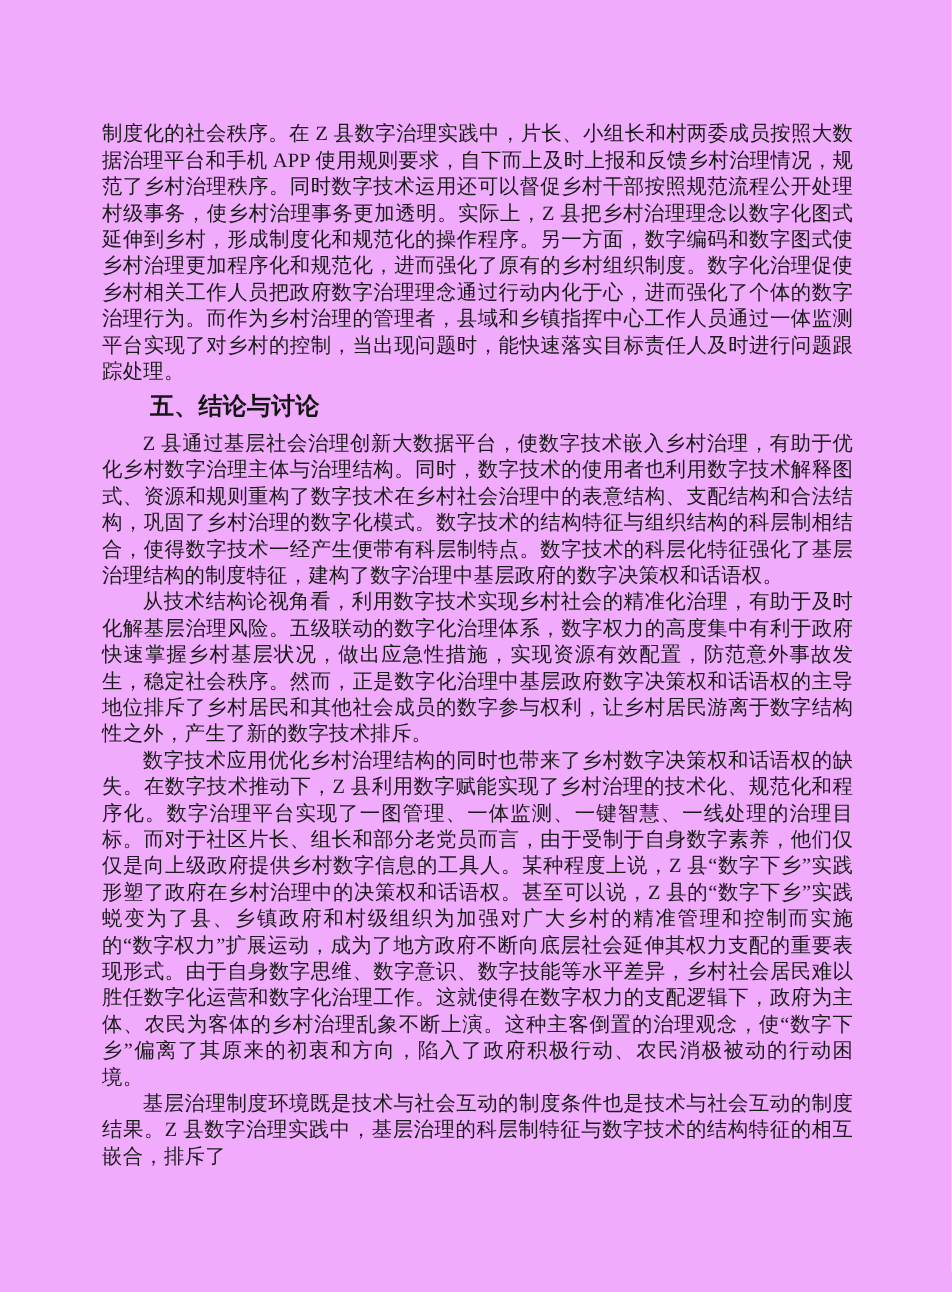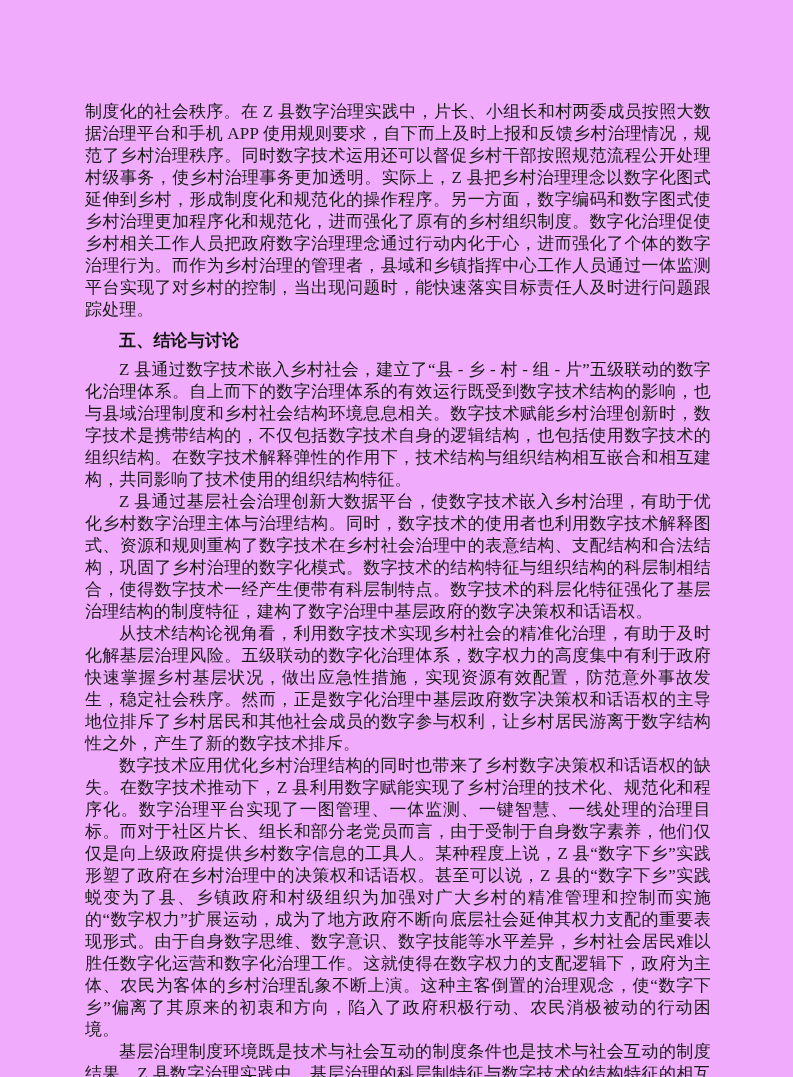--- a/index.html
+++ b/index.html
@@ -30,40 +30,39 @@
   }
   p.para {
     margin: 0;
     padding: 0;
     text-indent: 2em;
   }
   p.para.no-indent {
     text-indent: 0;
   }
   .section-heading {
-    font-family: Liberation Sans, sans-serif;
-    font-size: 17px;
+    font-family: Liberation Mono, monospace;
+    font-size: 20px;
     font-weight: bold;
     line-height: 22px;
     margin: 9px 0 7px 0;
     text-indent: 2em;
     color: #141414;
   }
 </style>
 </head>
 <body>
 
 <div class="page">
   <div class="text-block">
 
     <p class="para no-indent">制度化的社会秩序。在 Z 县数字治理实践中，片长、小组长和村两委成员按照大数据治理平台和手机 APP 使用规则要求，自下而上及时上报和反馈乡村治理情况，规范了乡村治理秩序。同时数字技术运用还可以督促乡村干部按照规范流程公开处理村级事务，使乡村治理事务更加透明。实际上，Z 县把乡村治理理念以数字化图式延伸到乡村，形成制度化和规范化的操作程序。另一方面，数字编码和数字图式使乡村治理更加程序化和规范化，进而强化了原有的乡村组织制度。数字化治理促使乡村相关工作人员把政府数字治理理念通过行动内化于心，进而强化了个体的数字治理行为。而作为乡村治理的管理者，县域和乡镇指挥中心工作人员通过一体监测平台实现了对乡村的控制，当出现问题时，能快速落实目标责任人及时进行问题跟踪处理。</p>
 
     <h2 class="section-heading">五、结论与讨论</h2>
 
-    <p class="para">Z 县通过数字技术嵌入乡村社会，建立了“县 - 乡 - 村 - 组 - 片”五级联动的数字化治理体系。自上而下的数字治理体系的有效运行既受到数字技术结构的影响，也与县域治理制度和乡村社会结构环境息息相关。数字技术赋能乡村治理创新时，数字技术是携带结构的，不仅包括数字技术自身的逻辑结构，也包括使用数字技术的组织结构。在数字技术解释弹性的作用下，技术结构与组织结构相互嵌合和相互建构，共同影响了技术使用的组织结构特征。</p>
 
     <p class="para">Z 县通过基层社会治理创新大数据平台，使数字技术嵌入乡村治理，有助于优化乡村数字治理主体与治理结构。同时，数字技术的使用者也利用数字技术解释图式、资源和规则重构了数字技术在乡村社会治理中的表意结构、支配结构和合法结构，巩固了乡村治理的数字化模式。数字技术的结构特征与组织结构的科层制相结合，使得数字技术一经产生便带有科层制特点。数字技术的科层化特征强化了基层治理结构的制度特征，建构了数字治理中基层政府的数字决策权和话语权。</p>
 
     <p class="para">从技术结构论视角看，利用数字技术实现乡村社会的精准化治理，有助于及时化解基层治理风险。五级联动的数字化治理体系，数字权力的高度集中有利于政府快速掌握乡村基层状况，做出应急性措施，实现资源有效配置，防范意外事故发生，稳定社会秩序。然而，正是数字化治理中基层政府数字决策权和话语权的主导地位排斥了乡村居民和其他社会成员的数字参与权利，让乡村居民游离于数字结构性之外，产生了新的数字技术排斥。</p>
 
     <p class="para">数字技术应用优化乡村治理结构的同时也带来了乡村数字决策权和话语权的缺失。在数字技术推动下，Z 县利用数字赋能实现了乡村治理的技术化、规范化和程序化。数字治理平台实现了一图管理、一体监测、一键智慧、一线处理的治理目标。而对于社区片长、组长和部分老党员而言，由于受制于自身数字素养，他们仅仅是向上级政府提供乡村数字信息的工具人。某种程度上说，Z 县“数字下乡”实践形塑了政府在乡村治理中的决策权和话语权。甚至可以说，Z 县的“数字下乡”实践蜕变为了县、乡镇政府和村级组织为加强对广大乡村的精准管理和控制而实施的“数字权力”扩展运动，成为了地方政府不断向底层社会延伸其权力支配的重要表现形式。由于自身数字思维、数字意识、数字技能等水平差异，乡村社会居民难以胜任数字化运营和数字化治理工作。这就使得在数字权力的支配逻辑下，政府为主体、农民为客体的乡村治理乱象不断上演。这种主客倒置的治理观念，使“数字下乡”偏离了其原来的初衷和方向，陷入了政府积极行动、农民消极被动的行动困境。</p>
 
     <p class="para">基层治理制度环境既是技术与社会互动的制度条件也是技术与社会互动的制度结果。Z 县数字治理实践中，基层治理的科层制特征与数字技术的结构特征的相互嵌合，排斥了</p>
 
   </div>

